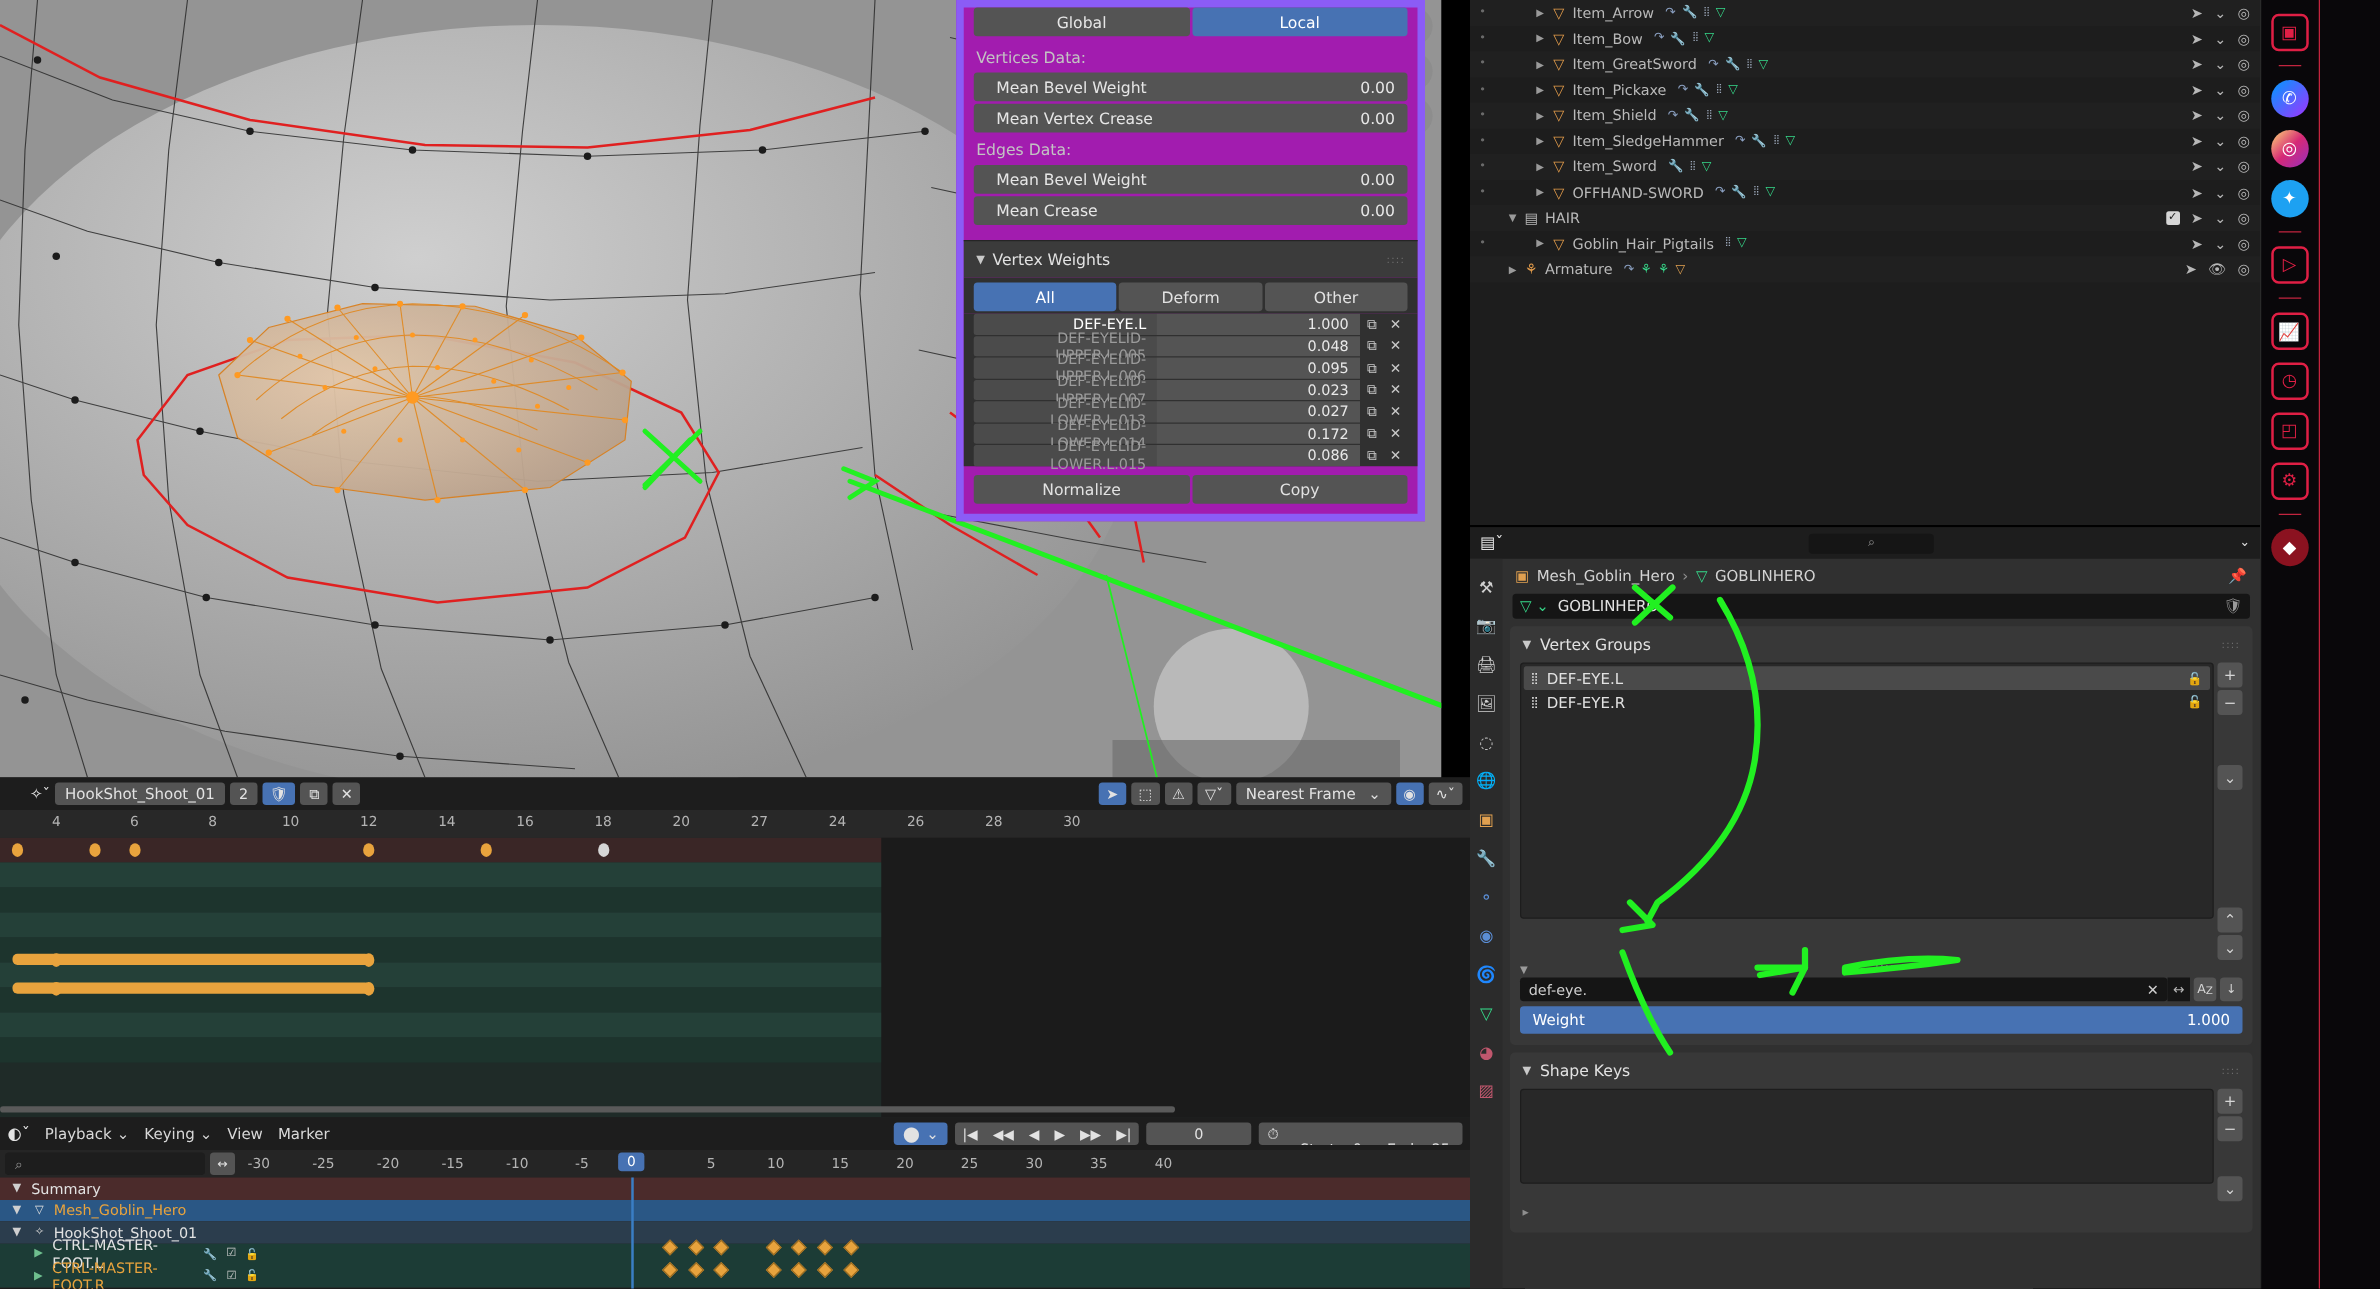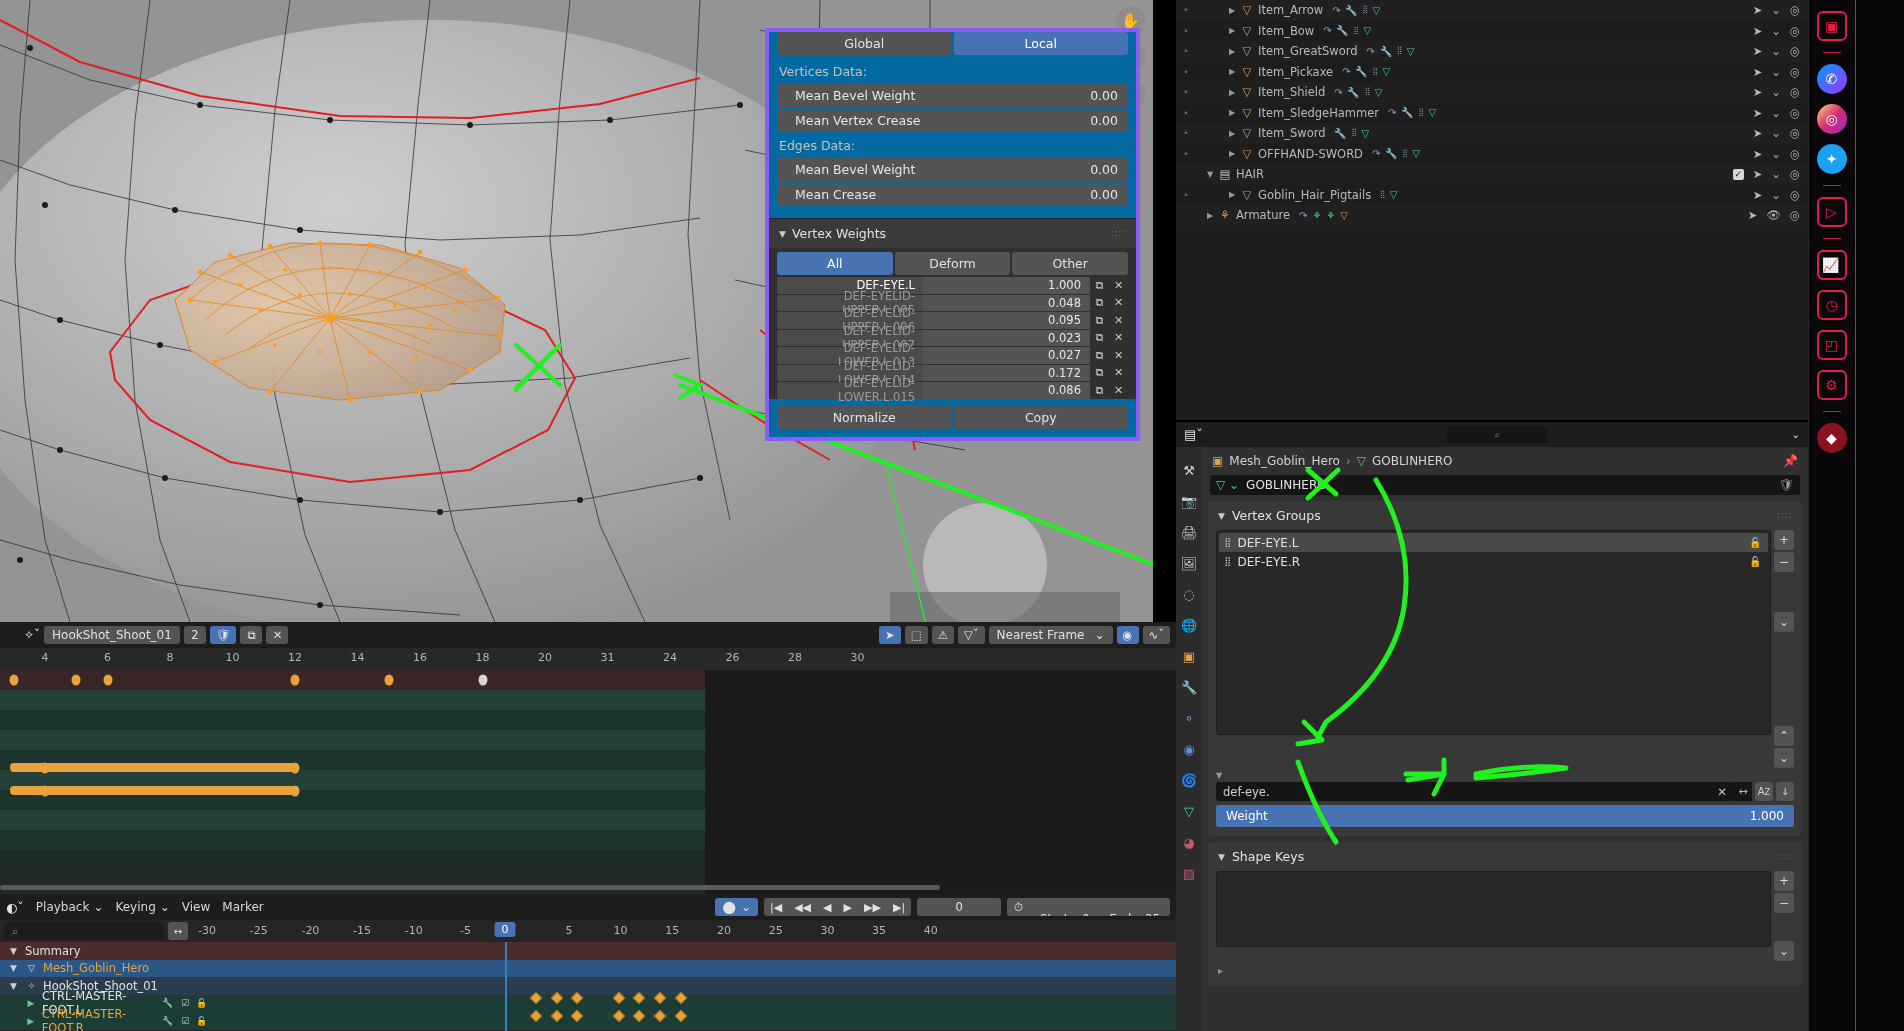--- a/index.html
+++ b/index.html
@@ -11,22 +11,22 @@
   
   #viewport { position:absolute; left:0; top:0; width:1153px; height:622px;
               background:linear-gradient(160deg,#9a9a9a 0%,#8e8e8e 40%,#8a8a8a 100%); overflow:hidden; }
   #viewport svg { position:absolute; left:0; top:0; }
 
   .vp-gizmo { position:absolute; right:0px; width:44px; }
   .gz-btn { width:30px; height:30px; border-radius:50%; background:#8c8c8cdd; margin:6px auto;
             display:flex; align-items:center; justify-content:center; color:#ffffff; font-size:15px; }
 
   
-  #npanel { position:absolute; left:765px; top:0px; width:375px; background:#0369a1;
-            border:4px solid #8b5cf6;margin-top:28px; }
+  #npanel { position:absolute; left:765px; top:0px; width:375px; background:#a21caf;
+            border:6px solid #8b5cf6; }
   .np-sec { padding:0px 0 4px 0; }
   .np-toggle-row { display:flex; gap:2px; padding:0 8px 5px 8px; }
   .np-toggle { flex:1; text-align:center; padding:4px 0; background:#545454; border-radius:3px;
                font-size:12.5px; color:#e6e6e6; }
   .np-toggle.active { background:#4772b3; color:#fff; }
   .np-label { padding:4px 10px 3px 10px; color:#c3c3c3; font-size:12.5px; }
   .np-field { display:flex; justify-content:space-between; align-items:center;
               background:#545454; border-radius:3px; margin:2px 8px; padding:4px 10px; font-size:12.5px; }
   .np-field .k { color:#e6e6e6; padding-left:8px; }
   .np-field .v { color:#e6e6e6; }
@@ -750,21 +750,21 @@
     <div class="ds-ruler" id="dsRuler">
         <div class="ds-tick" style="left: 45px;">4</div>
         <div class="ds-tick" style="left: 107.5px;">6</div>
         <div class="ds-tick" style="left: 170px;">8</div>
         <div class="ds-tick" style="left: 232.5px;">10</div>
         <div class="ds-tick" style="left: 295px;">12</div>
         <div class="ds-tick" style="left: 357.5px;">14</div>
         <div class="ds-tick" style="left: 420px;">16</div>
         <div class="ds-tick" style="left: 482.5px;">18</div>
         <div class="ds-tick" style="left: 545px;">20</div>
-        <div class="ds-tick" style="left: 607.5px;">31</div>
+        <div class="ds-tick" style="left: 607.5px;">27</div>
         <div class="ds-tick" style="left: 670px;">24</div>
         <div class="ds-tick" style="left: 732.5px;">26</div>
         <div class="ds-tick" style="left: 795px;">28</div>
         <div class="ds-tick" style="left: 857.5px;">30</div>
         <div class="ds-tick" style="left: 920px; margin-top: 48px;">32</div>
       </div>
 
     <div class="ds-body">
       <div class="ds-summary"></div>
       <div class="ds-band" style="top:20px; background:#244038;"></div>

